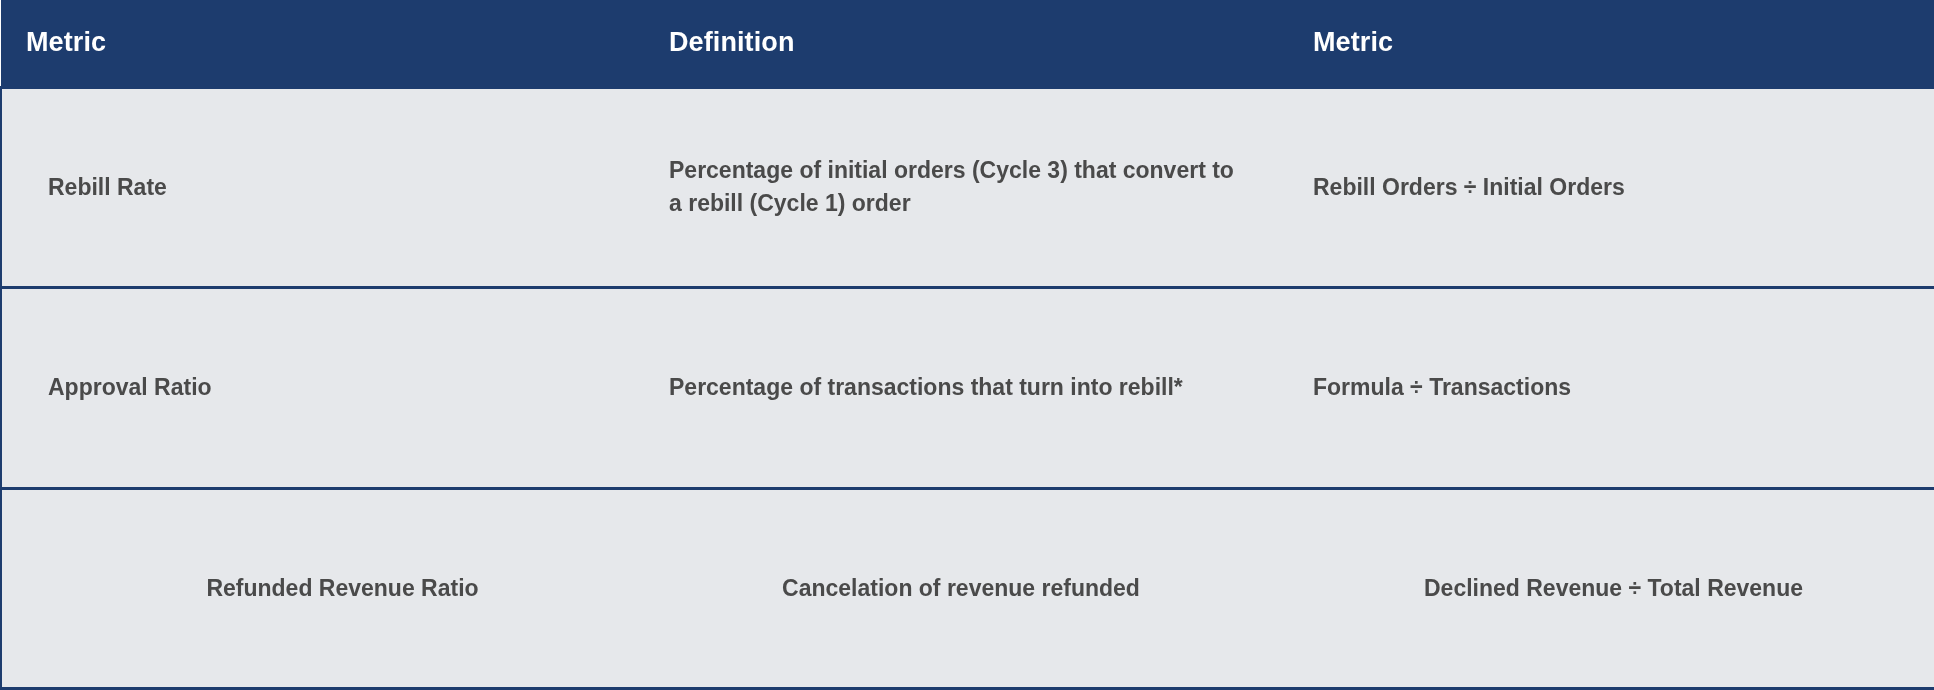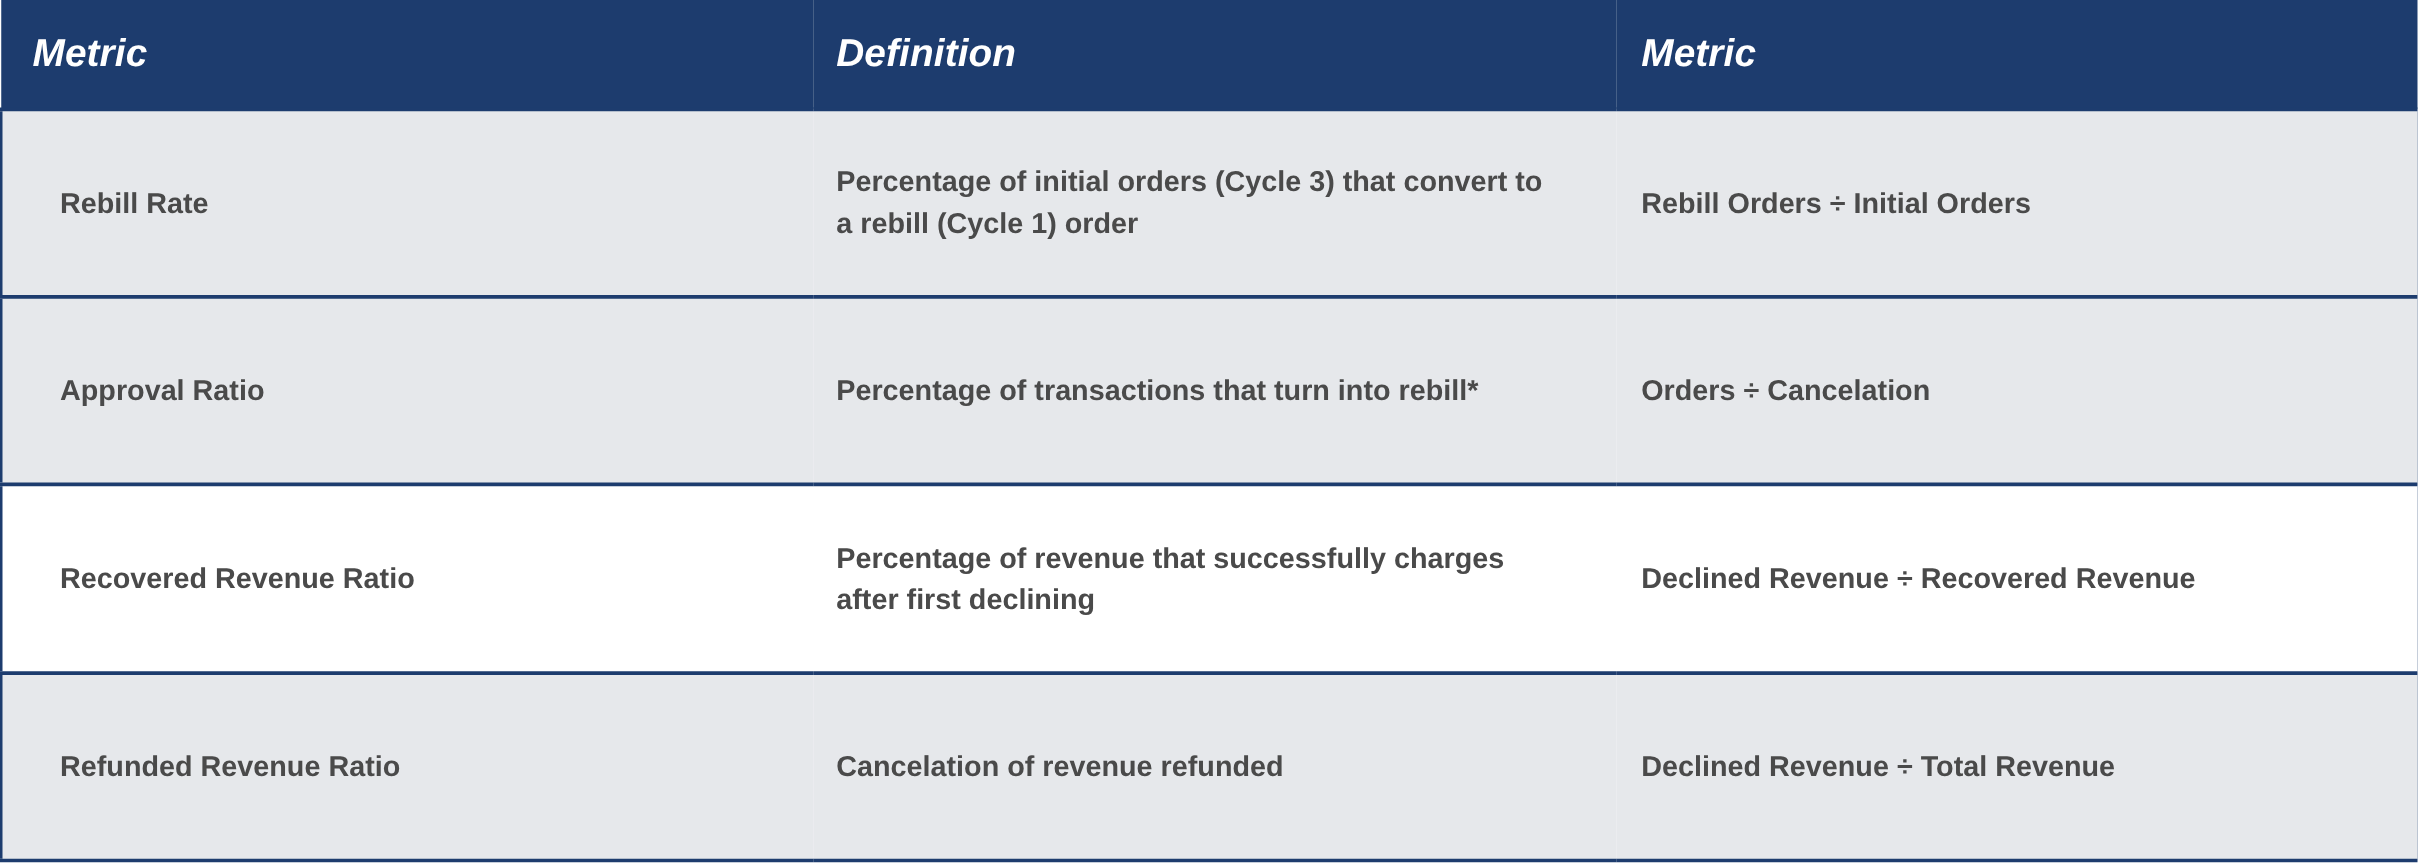--- a/index.html
+++ b/index.html
@@ -23,28 +23,27 @@
     table-layout: fixed;
   }
 
   
   .metrics-table thead tr {
     height: 87px;
   }
   .metrics-table thead th {
     background: #1d3c6e;
     color: #ffffff;
-    font-size: 31px;
+    font-size: 27px;
     font-weight: bold;
     text-align: left;
     vertical-align: middle;
     padding: 0;
     border: none;
     letter-spacing: 0.1px;
-    font-style: italic;
   }
   .hcell-inner {
     padding-left: 25px;
   }
   .hcell-inner.col-def {
     padding-left: 18px;
   }
   .hcell-inner.col-formula {
     padding-left: 20px;
   }
@@ -65,20 +64,21 @@
     font-weight: bold;
     vertical-align: middle;
     padding: 0;
     border-top: 3px solid #1d3c6e;
     border-left: 2px solid #1d3c6e;
     border-right: 0;
     line-height: 1.45;
   }
   .metrics-table tbody tr:last-child td {
     border-bottom: 3px solid #1d3c6e;
+    text-align: center;
   }
   .metrics-table tbody td.cell-metric {
     border-left: 2px solid #1d3c6e;
     padding-left: 21px;
   }
   .metrics-table tbody td.cell-def,
   .metrics-table tbody td.cell-formula {
     border-left: none;
   }
   .metrics-table tbody td.cell-formula {
@@ -138,32 +138,21 @@
       </td>
     </tr>
     <tr class="row-shaded">
       <td class="cell-metric">
         <div class="cell-inner metric-inner">Approval Ratio</div>
       </td>
       <td class="cell-def">
         <div class="cell-inner def-inner">Percentage of transactions that turn into rebill*</div>
       </td>
       <td class="cell-formula">
-        <div class="cell-inner formula-inner">Orders ÷ Cancelation</div>
-      </td>
-    </tr>
-    <tr class="row-plain">
-      <td class="cell-metric">
-        <div class="cell-inner metric-inner">Recovered Revenue Ratio</div>
-      </td>
-      <td class="cell-def">
-        <div class="cell-inner def-inner">Percentage of revenue that successfully charges after first declining</div>
-      </td>
-      <td class="cell-formula">
-        <div class="cell-inner formula-inner">Declined Revenue ÷ Recovered Revenue</div>
+        <div class="cell-inner formula-inner">Formula ÷ Transactions</div>
       </td>
     </tr>
     <tr class="row-shaded">
       <td class="cell-metric">
         <div class="cell-inner metric-inner">Refunded Revenue Ratio</div>
       </td>
       <td class="cell-def">
         <div class="cell-inner def-inner">Cancelation of revenue refunded</div>
       </td>
       <td class="cell-formula">

